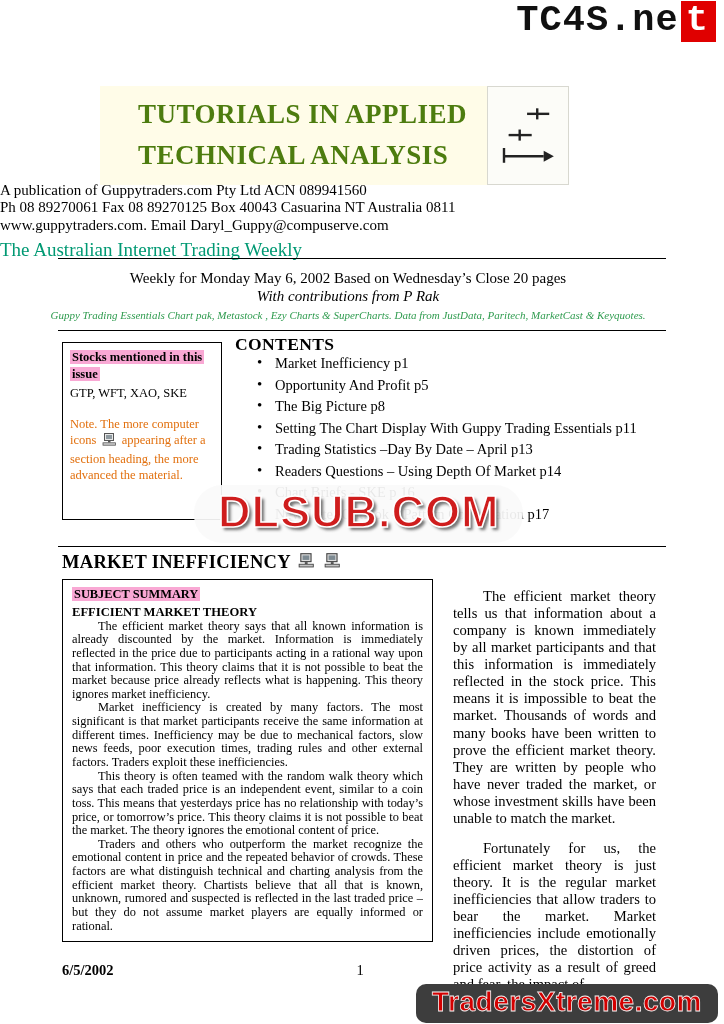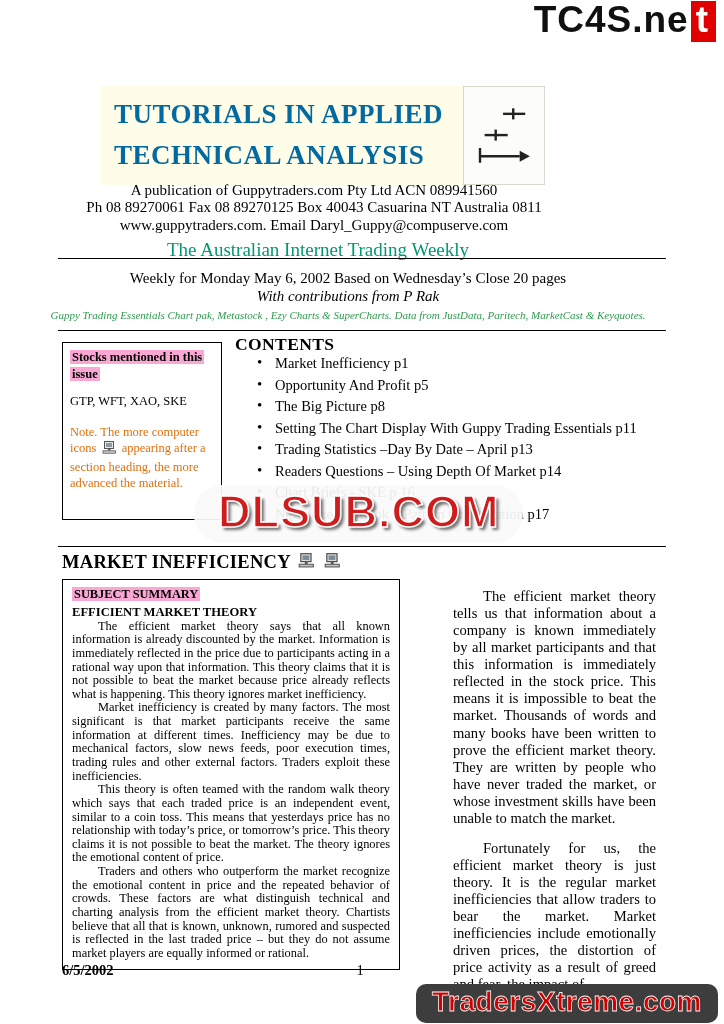--- a/index.html
+++ b/index.html
@@ -1,69 +1,69 @@
 <!DOCTYPE html>
 <html><head>
 <meta charset="utf-8">
 <style>
   html,body{margin:0;padding:0;background:#ffffff;}
   .page{position:relative;width:724px;height:1024px;background:#ffffff;overflow:hidden;
         font-family:"Liberation Serif",serif;color:#000;}
 
   
-  .tc4s{position:absolute;top:1px;right:8px;font-family:Liberation Sans, sans-serif;
+  .tc4s{position:absolute;top:1px;right:8px;font-family:Liberation Mono, monospace;
         font-weight:700;font-size:37px;letter-spacing:1px;color:#101010;line-height:1.05;text-align:right;}
   .tc4s-t{background:#e00000;color:#ffffff;padding:0 7px 2px 5px;margin-left:2px;display:inline-block;}
 
   
   .masthead{position:absolute;left:100px;top:86px;display:flex;align-items:stretch;
             background:#fffce8;}
   .title-box{padding:8px 20px 10px 14px;}
-  .title-line{font-size:27px;font-weight:700;color:#0369a1;line-height:1.5;letter-spacing:.5px;}
+  .title-line{font-size:27px;font-weight:700;color:#4d7c0f;line-height:1.5;letter-spacing:.5px;margin-left:24px;}
   .chart-logo{width:80px;background:#fcfcf8;border:1px solid #d8d8d0;display:flex;
               align-items:center;justify-content:center;}
 
-  .pubinfo{position:absolute;left:0;top:182px;width:628px;text-align:center;
+  .pubinfo{position:absolute;left:0;top:182px;width:628px;text-align:left;
            font-size:15px;line-height:1.16;}
-  .tagline{margin-top:5px;font-size:19px;color:#009973;padding-left:8px;}
+  .tagline{margin-top:5px;font-size:19px;color:#009973;}
 
   .rule{position:absolute;left:58px;width:608px;border-top:1.6px solid #000;}
   .rule1{top:258px;}.rule2{top:330px;}.rule3{top:546px;}
 
   .issueinfo{position:absolute;left:0;top:270px;width:696px;text-align:center;}
   .issue-line{font-size:15px;}
   .contrib{font-size:15px;font-style:italic;margin-top:1px;}
   .fineprint{font-size:11px;font-style:italic;color:#2e9b4e;margin-top:4px;}
 
   
   .stocks-box{position:absolute;left:62px;top:342px;width:160px;min-height:178px;
               border:1px solid #000;padding:6px 7px;box-sizing:border-box;font-size:12.5px;}
   .hl-green{background:#f9a8d4;font-weight:700;padding:0 2px;line-height:1.35;
             -webkit-box-decoration-break:clone;box-decoration-break:clone;}
-  .stocks{margin-top:11px;}
+  .stocks{margin-top:3px;}
   .note{margin-top:15px;color:#e2700e;line-height:1.32;}
 
   
   .contents{position:absolute;left:235px;top:334px;width:434px;}
   .contents-title{font-weight:700;font-size:17.5px;letter-spacing:.4px;}
   .toc-item{font-size:14.5px;margin-bottom:4.5px;padding-left:40px;position:relative;}
   .toc-item::before{content:"\2022";position:absolute;left:22px;top:-1px;font-size:15px;}
 
   
   .watermark{position:absolute;top:485px;left:50%;transform:translateX(-51%);
              font-family:"Liberation Sans",sans-serif;font-weight:800;font-size:45px;
              letter-spacing:1px;color:#cf1d1d;background:rgba(250,250,250,.93);
              padding:1px 24px 5px;border-radius:28px;white-space:nowrap;
              -webkit-text-stroke:1.6px #ffffff;
              text-shadow:3px 3px 3px rgba(45,45,45,.65);}
 
   
   .article-heading{position:absolute;left:62px;top:552px;font-size:18.5px;font-weight:700;
                    letter-spacing:.3px;display:flex;gap:5px;}
-  .summary-box{position:absolute;left:62px;top:579px;width:338px;min-height:360px;
+  .summary-box{position:absolute;left:62px;top:579px;width:371px;min-height:360px;
                border:1px solid #000;padding:6px 9px 8px;box-sizing:border-box;
                font-size:12.4px;line-height:1.1;text-align:justify;}
   .sum-title{font-weight:700;font-size:12.6px;margin:3px 0 0;}
   .sum-p{margin:0;text-indent:26px;}
   .body-col{position:absolute;left:440px;top:575px;width:229px;font-size:14.6px;
             line-height:1.17;text-align:justify;}
   .body-col p{margin:13px;text-indent:30px;}
 
   
   .footer-date{position:absolute;left:62px;top:962px;font-weight:700;font-size:14.5px;}

